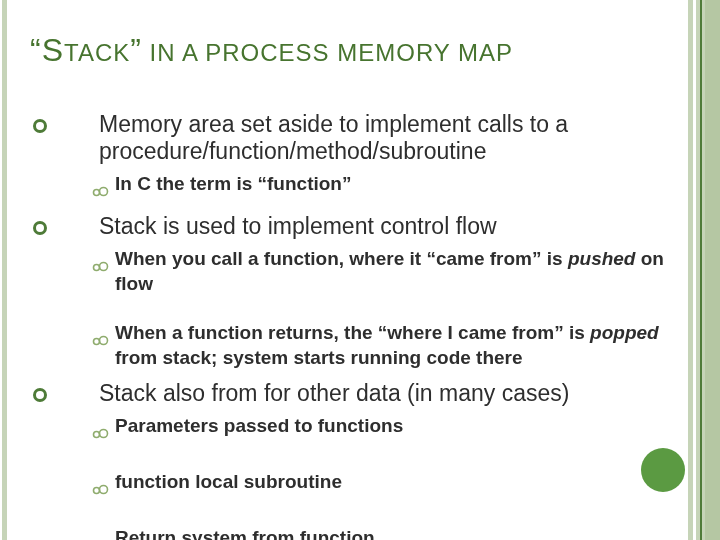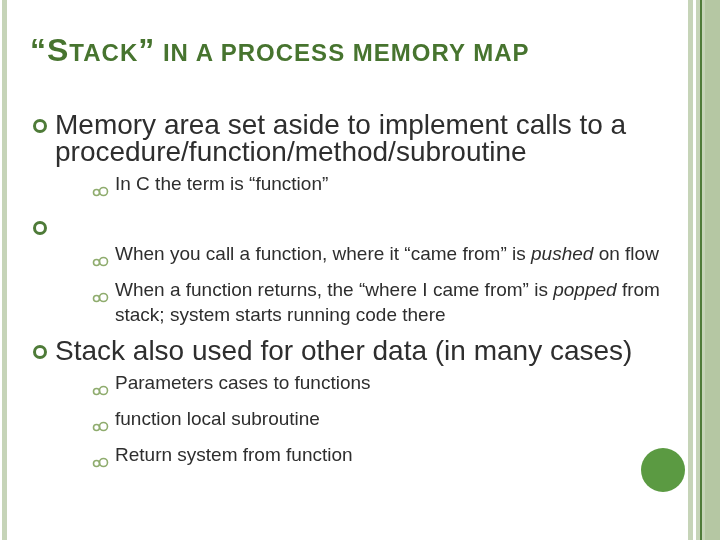--- a/index.html
+++ b/index.html
@@ -27,38 +27,38 @@
   .stripe-c      {left:702px; width:3px;  background:var(--stripe-light);}
   .stripe-d      {left:705px; width:15px; background:var(--stripe-medium);}
   
   .corner-circle{
     position:absolute; left:641px; top:448px; width:44px; height:44px;
     border-radius:50%; background:var(--circle-green);
   }
   
   .title{
     position:absolute; left:30px; top:30px; margin:0;
-    color:var(--title-green); font-weight:bold; letter-spacing:1px;
+    color:var(--title-green); font-weight:normal; letter-spacing:1px;
     white-space:nowrap; line-height:40px;
   }
   .t-big{font-size:32px;}
   .t-small{font-size:24px;}
   
   .content{position:absolute; left:30px; top:101px; width:640px; color:var(--body-text);}
-  .l1{display:flex; align-items:flex-start; margin-top:10px; font-size:28px; line-height:27px;}
+  .l1{display:flex; align-items:flex-start; margin-top:10px; font-size:23px; line-height:27px;gap:44px;}
   .l1 .ring{
     flex:0 0 auto; width:8px; height:8px; margin:8px 8px 0 3px;
     border:3px solid var(--bullet-green); border-radius:50%; background:#fff;
   }
   .l1 .l1text{max-width:600px;}
   .l2{display:flex; align-items:flex-start; margin-left:62px; margin-top:6px;
       font-size:19px; line-height:25px;}
-  .l2 + .l2{margin-top:4px;}
+  .l2 + .l2{margin-top:24px;}
   .l2 .vine{flex:0 0 auto; margin:7px 6px 0 0; color:var(--sub-bullet-green); display:block;}
-  .l2 .l2text{max-width:578px;}
+  .l2 .l2text{max-width:578px;font-weight:bold;}
   .l2text em{font-style:italic;}
 </style>
 </head>
 <body>
 
 <div class="slide">
 
   <div class="v stripe-left"></div>
   <div class="v stripe-a"></div>
   <div class="v stripe-b"></div>
@@ -78,46 +78,47 @@
     <div class="l2">
       <span class="vine"><svg width="17" height="11" viewBox="0 0 17 11">
             <circle cx="4.5" cy="6.5" r="3" fill="none" stroke="currentColor" stroke-width="1.6"></circle>
             <circle cx="11.5" cy="5.5" r="4" fill="none" stroke="currentColor" stroke-width="1.6"></circle>
           </svg></span>
       <div class="l2text">In C the term is “function”</div>
     </div>
 
     <div class="l1">
       <span class="ring"></span>
+      <div class="l1text">Stack is used to implement control flow</div>
     </div>
     <div class="l2">
       <span class="vine"><svg width="17" height="11" viewBox="0 0 17 11">
             <circle cx="4.5" cy="6.5" r="3" fill="none" stroke="currentColor" stroke-width="1.6"></circle>
             <circle cx="11.5" cy="5.5" r="4" fill="none" stroke="currentColor" stroke-width="1.6"></circle>
           </svg></span>
       <div class="l2text"><span>When you call a function, where it “came from” is </span><em>pushed</em><span> on flow</span></div>
     </div>
     <div class="l2">
       <span class="vine"><svg width="17" height="11" viewBox="0 0 17 11">
             <circle cx="4.5" cy="6.5" r="3" fill="none" stroke="currentColor" stroke-width="1.6"></circle>
             <circle cx="11.5" cy="5.5" r="4" fill="none" stroke="currentColor" stroke-width="1.6"></circle>
           </svg></span>
       <div class="l2text"><span>When a function returns, the “where I came from” is </span><em>popped</em><span> from stack; system starts running code there</span></div>
     </div>
 
     <div class="l1">
       <span class="ring"></span>
-      <div class="l1text">Stack also used for other data (in many cases)</div>
+      <div class="l1text">Stack also from for other data (in many cases)</div>
     </div>
     <div class="l2">
       <span class="vine"><svg width="17" height="11" viewBox="0 0 17 11">
             <circle cx="4.5" cy="6.5" r="3" fill="none" stroke="currentColor" stroke-width="1.6"></circle>
             <circle cx="11.5" cy="5.5" r="4" fill="none" stroke="currentColor" stroke-width="1.6"></circle>
           </svg></span>
-      <div class="l2text">Parameters cases to functions</div>
+      <div class="l2text">Parameters passed to functions</div>
     </div>
     <div class="l2">
       <span class="vine"><svg width="17" height="11" viewBox="0 0 17 11">
             <circle cx="4.5" cy="6.5" r="3" fill="none" stroke="currentColor" stroke-width="1.6"></circle>
             <circle cx="11.5" cy="5.5" r="4" fill="none" stroke="currentColor" stroke-width="1.6"></circle>
           </svg></span>
       <div class="l2text">function local subroutine</div>
     </div>
     <div class="l2">
       <span class="vine"><svg width="17" height="11" viewBox="0 0 17 11">

